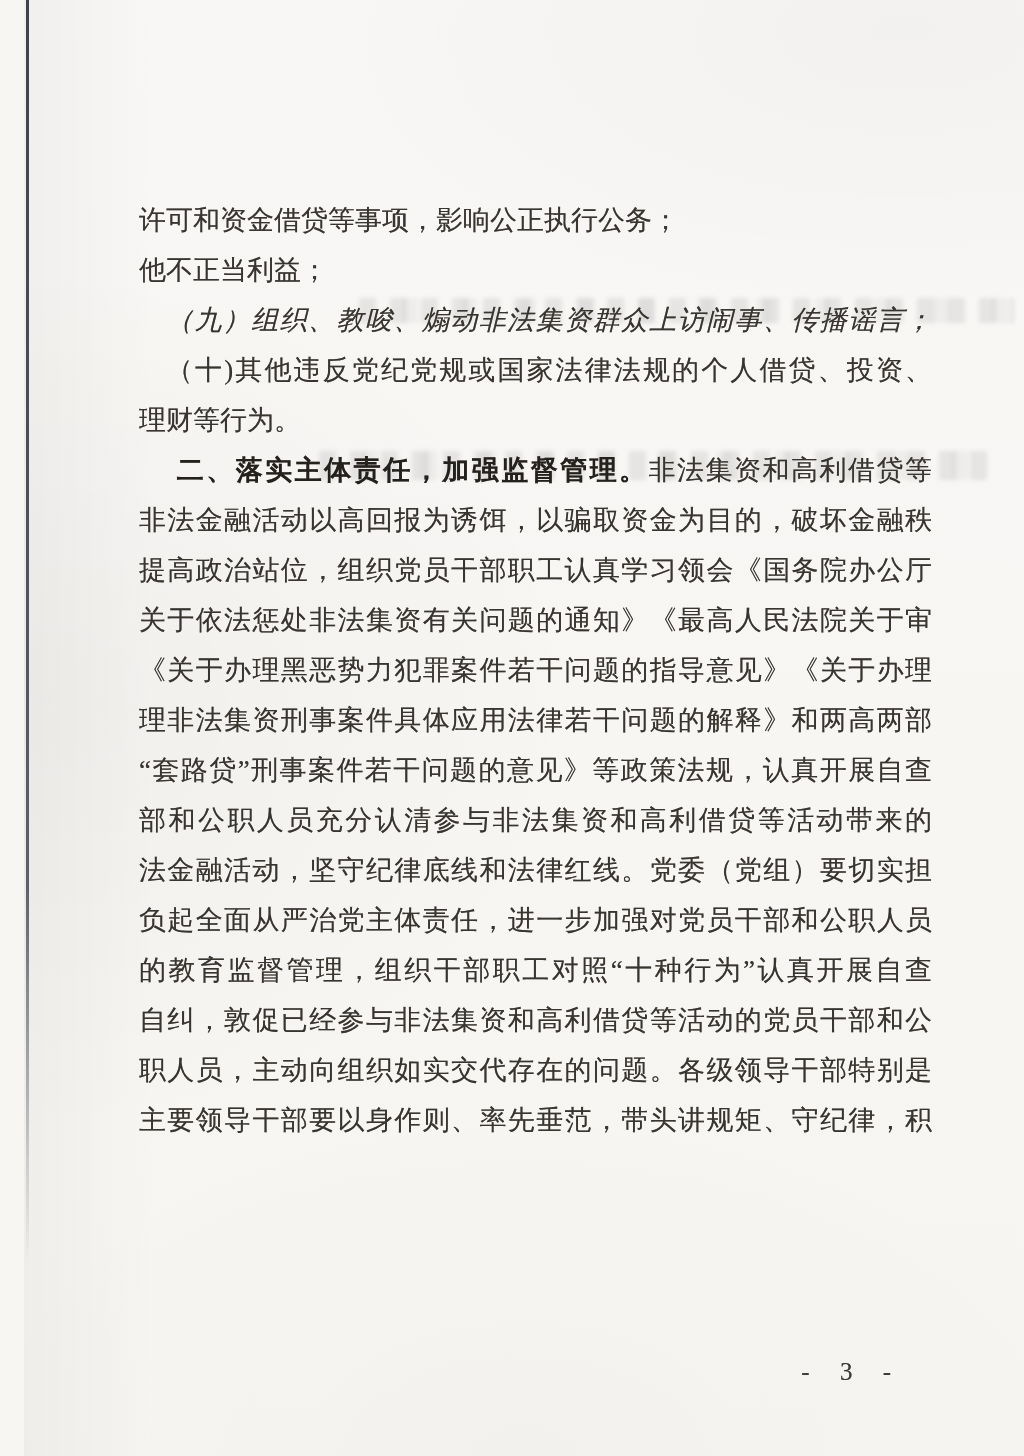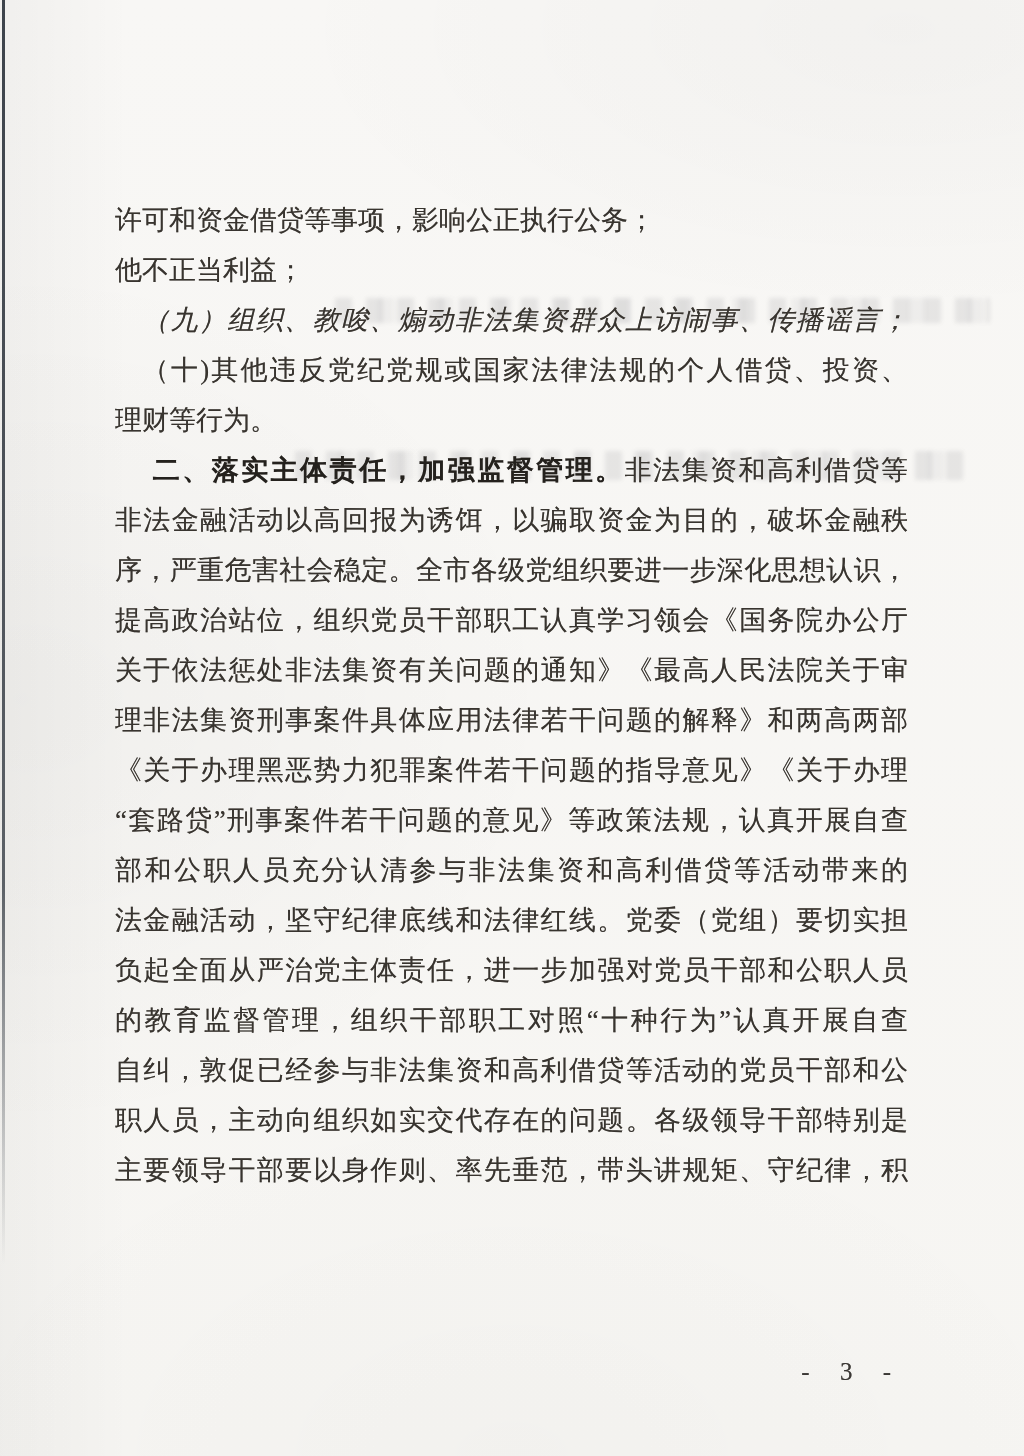--- a/index.html
+++ b/index.html
@@ -12,20 +12,21 @@
     overflow: hidden;
   }
   .scan {
     position: absolute; inset: 0;
     background:
       radial-gradient(900px 420px at 88% 2%, rgba(0,0,0,0.022), transparent 70%),
       radial-gradient(760px 620px at 2% 48%, rgba(0,0,0,0.028), transparent 72%),
       radial-gradient(820px 500px at 50% 100%, rgba(0,0,0,0.015), transparent 75%),
       linear-gradient(90deg, rgba(0,0,0,0.030), rgba(0,0,0,0.0) 130px),
       linear-gradient(#f8f7f5, #f6f5f2);
+    margin-left: 24px;
   }
   
   .edge-line {
     position: absolute; left: 2px; top: 0; width: 3px; height: 1265px;
     background: linear-gradient(to bottom,
       #3d434b 0%, #4a4f56 35%, #5c6167 70%, rgba(100,104,110,0.25) 92%, rgba(100,104,110,0) 100%);
   }
   
   .ghost {
     position: absolute;
@@ -81,25 +82,24 @@
   <div class="ghost g2"></div>
 
   <main class="doc-body" id="doc-body">
       <div class="line"><span class="seg">许可和资金借贷等事项，影响公正执行公务；</span></div>
       <div class="line"><span class="seg">他不正当利益；</span></div>
       <div class="line justify" style="text-indent: 1em; font-style: italic;"><span class="seg">（九）组织、教唆、煽动非法集资群众上访闹事、传播谣言；</span></div>
       <div class="line justify" style="text-indent: 1em;"><span class="seg">（十)其他违反党纪党规或国家法律法规的个人借贷、投资、</span></div>
       <div class="line"><span class="seg">理财等行为。</span></div>
       <div class="line justify" style="text-indent: 1.4em;"><span class="seg bold">二、落实主体责任，加强监督管理。</span><span class="seg">非法集资和高利借贷等</span></div>
       <div class="line justify"><span class="seg">非法金融活动以高回报为诱饵，以骗取资金为目的，破坏金融秩</span></div>
-      <div class="line justify"><span class="seg">序，严重危害社会稳定。全市各级党组织要进一步深化思想认识，</span></div>
       <div class="line justify"><span class="seg">提高政治站位，组织党员干部职工认真学习领会《国务院办公厅</span></div>
       <div class="line justify"><span class="seg">关于依法惩处非法集资有关问题的通知》《最高人民法院关于审</span></div>
+      <div class="line justify"><span class="seg">《关于办理黑恶势力犯罪案件若干问题的指导意见》《关于办理</span></div>
       <div class="line justify"><span class="seg">理非法集资刑事案件具体应用法律若干问题的解释》和两高两部</span></div>
-      <div class="line justify"><span class="seg">《关于办理黑恶势力犯罪案件若干问题的指导意见》《关于办理</span></div>
       <div class="line justify"><span class="seg">“套路贷”刑事案件若干问题的意见》等政策法规，认真开展自查</span></div>
       <div class="line justify"><span class="seg">部和公职人员充分认清参与非法集资和高利借贷等活动带来的</span></div>
       <div class="line justify"><span class="seg">法金融活动，坚守纪律底线和法律红线。党委（党组）要切实担</span></div>
       <div class="line justify"><span class="seg">负起全面从严治党主体责任，进一步加强对党员干部和公职人员</span></div>
       <div class="line justify"><span class="seg">的教育监督管理，组织干部职工对照“十种行为”认真开展自查</span></div>
       <div class="line justify"><span class="seg">自纠，敦促已经参与非法集资和高利借贷等活动的党员干部和公</span></div>
       <div class="line justify"><span class="seg">职人员，主动向组织如实交代存在的问题。各级领导干部特别是</span></div>
       <div class="line justify"><span class="seg">主要领导干部要以身作则、率先垂范，带头讲规矩、守纪律，积</span></div>
     </main>
 

